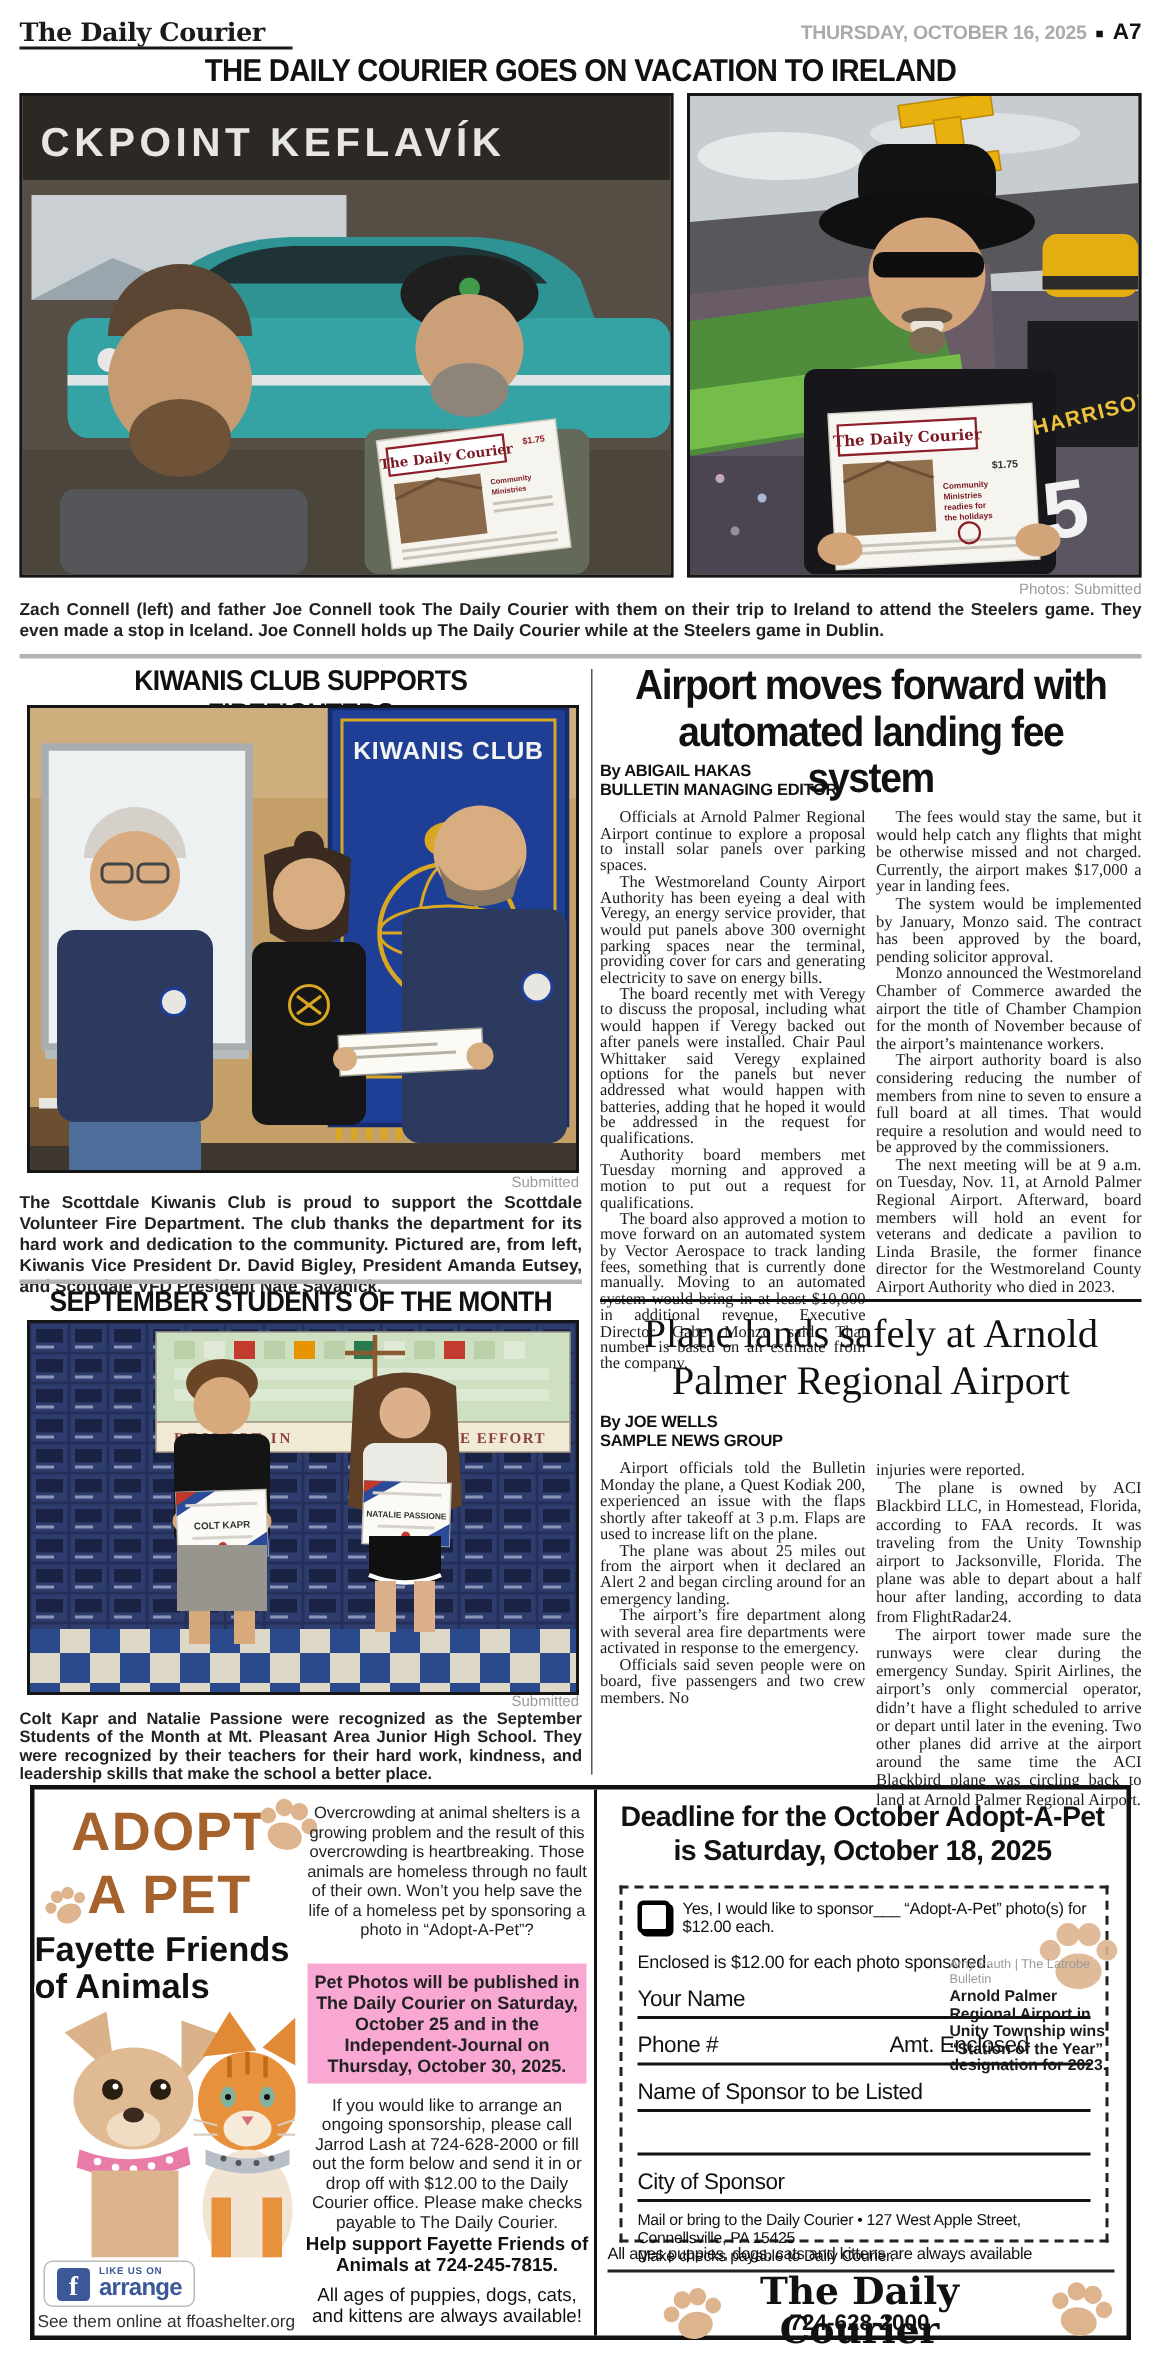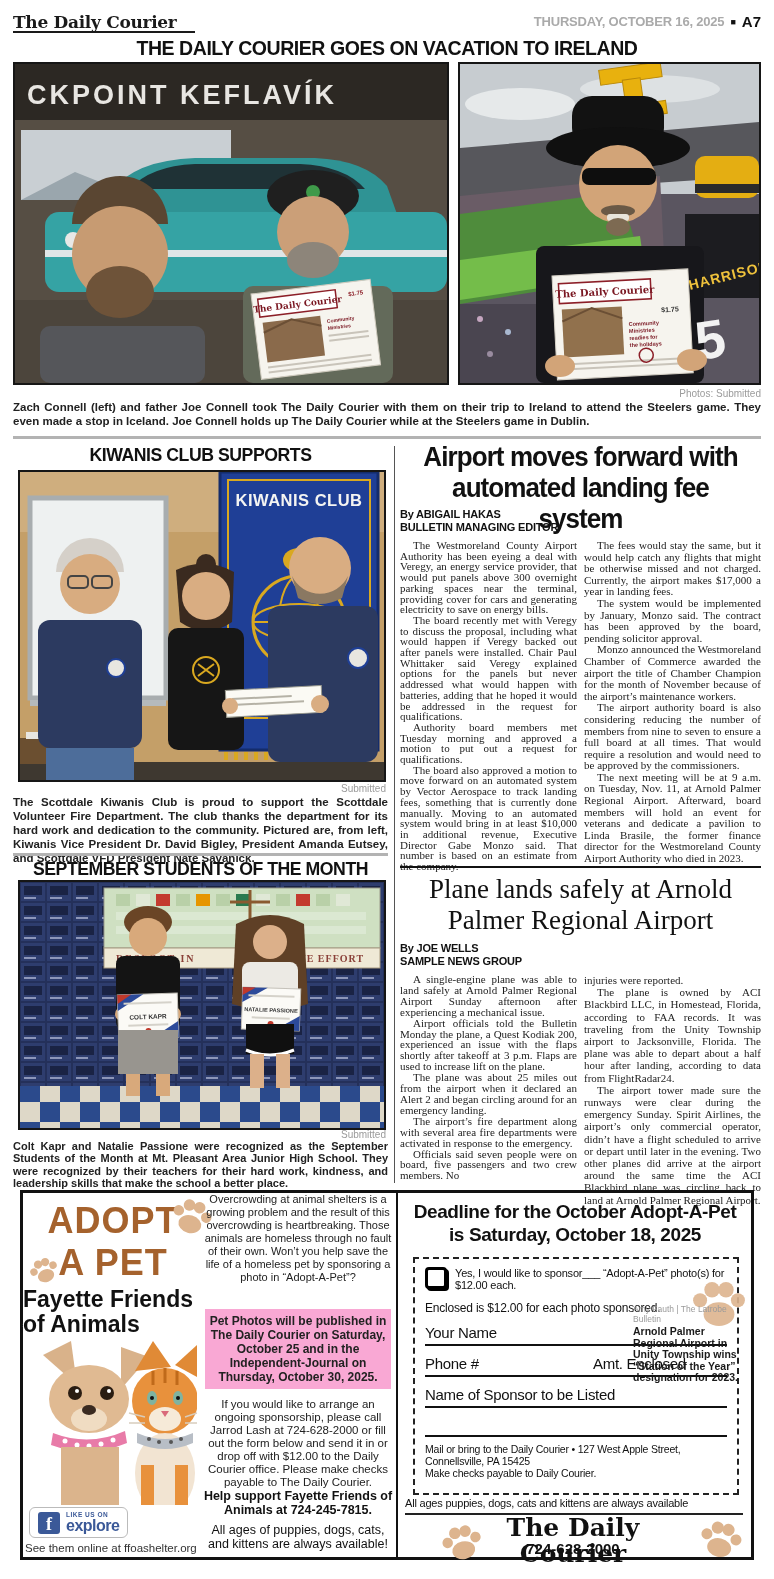--- a/index.html
+++ b/index.html
@@ -324,20 +324,21 @@
 
   <div class="abs sec-head big-head" style="left:400px;top:441px;width:361px;">
     <div>Airport moves forward with</div>
     <div>automated landing fee system</div>
   </div>
   <div class="abs byline" style="left:400px;top:508px;width:200px;">
     <div>By ABIGAIL HAKAS</div>
     <div>BULLETIN MANAGING EDITOR</div>
   </div>
   <div class="abs news a-c1" style="left:400px;top:540px;width:177px;">
+    <p>Officials at Arnold Palmer Regional Airport continue to explore a proposal to install solar panels over parking spaces.</p>
     <p>The Westmoreland County Airport Authority has been eyeing a deal with Veregy, an energy service provider, that would put panels above 300 overnight parking spaces near the terminal, providing cover for cars and generating electricity to save on energy bills.</p>
     <p>The board recently met with Veregy to discuss the proposal, including what would happen if Veregy backed out after panels were installed. Chair Paul Whittaker said Veregy explained options for the panels but never addressed what would happen with batteries, adding that he hoped it would be addressed in the request for qualifications.</p>
     <p>Authority board members met Tuesday morning and approved a motion to put out a request for qualifications.</p>
     <p>The board also approved a motion to move forward on an automated system by Vector Aerospace to track landing fees, something that is currently done manually. Moving to an automated system would bring in at least $10,000 in additional revenue, Executive Director Gabe Monzo said. That number is based on an estimate from the company.</p>
   </div>
   <div class="abs news a-c2" style="left:584px;top:540px;width:177px;">
     <p>The fees would stay the same, but it would help catch any flights that might be otherwise missed and not charged. Currently, the airport makes $17,000 a year in landing fees.</p>
     <p>The system would be implemented by January, Monzo said. The contract has been approved by the board, pending solicitor approval.</p>
     <p>Monzo announced the Westmoreland Chamber of Commerce awarded the airport the title of Chamber Champion for the month of November because of the airport’s maintenance workers.</p>
     <p>The airport authority board is also considering reducing the number of members from nine to seven to ensure a full board at all times. That would require a resolution and would need to be approved by the commissioners.</p>
@@ -347,21 +348,20 @@
   <div class="abs hr-dark" style="left:400px;top:866px;width:361px;"></div>
   <div class="abs serif-head" style="left:400px;top:874px;width:361px;">
     <div>Plane lands safely at Arnold</div>
     <div>Palmer Regional Airport</div>
   </div>
   <div class="abs byline" style="left:400px;top:942px;width:200px;">
     <div>By JOE WELLS</div>
     <div>SAMPLE NEWS GROUP</div>
   </div>
   <div class="abs news p-c1" style="left:400px;top:974px;width:177px;">
-    <p>A single-engine plane was able to land safely at Arnold Palmer Regional Airport Sunday afternoon after experiencing a mechanical issue.</p>
     <p>Airport officials told the Bulletin Monday the plane, a Quest Kodiak 200, experienced an issue with the flaps shortly after takeoff at 3 p.m. Flaps are used to increase lift on the plane.</p>
     <p>The plane was about 25 miles out from the airport when it declared an Alert 2 and began circling around for an emergency landing.</p>
     <p>The airport’s fire department along with several area fire departments were activated in response to the emergency.</p>
     <p>Officials said seven people were on board, five passengers and two crew members. No</p>
   </div>
   <div class="abs news p-c2" style="left:584px;top:974px;width:177px;">
     <p>injuries were reported.</p>
     <p>The plane is owned by ACI Blackbird LLC, in Homestead, Florida, according to FAA records. It was traveling from the Unity Township airport to Jacksonville, Florida. The plane was able to depart about a half hour after landing, according to data from FlightRadar24.</p>
     <p>The airport tower made sure the runways were clear during the emergency Sunday. Spirit Airlines, the airport’s only commercial operator, didn’t have a flight scheduled to arrive or depart until later in the evening. Two other planes did arrive at the airport around the same time the ACI Blackbird plane was circling back to land at Arnold Palmer Regional Airport.</p>
   </div>
@@ -432,26 +432,26 @@
           <circle cx="156" cy="104" r="2" fill="#555"></circle>
         <rect x="116" y="130" width="13" height="40" fill="#e8913c"></rect>
         <rect x="150" y="130" width="13" height="40" fill="#e8913c"></rect>
       </svg>
     </div>
 
     <div class="abs fb" style="left:6px;top:314px;">
       <span class="fb-f">f</span>
       <span>
         <span class="fb-tag">LIKE US ON</span>
-        <span class="fb-word">explore</span>
+        <span class="fb-word">arrange</span>
       </span>
     </div>
     <div class="abs online" style="left:2px;top:349px;width:186px;">See them online at ffoashelter.org</div>
 
-    <div class="abs ad-mid" style="left:180px;top:0;width:190px;">Overcrowding at animal shelters is a growing problem and the result of this overcrowding is heartbreaking. Those animals are homeless through no fault of their own. Won’t you help save the life of a homeless pet by sponsoring a photo in “Adopt-A-Pet”?</div>
+    <div class="abs ad-mid" style="left:180px;top:10px;width:190px;">Overcrowding at animal shelters is a growing problem and the result of this overcrowding is heartbreaking. Those animals are homeless through no fault of their own. Won’t you help save the life of a homeless pet by sponsoring a photo in “Adopt-A-Pet”?</div>
     <div class="abs notice" style="left:182px;top:116px;width:178px;">Pet Photos will be published in The Daily Courier on Saturday, October 25 and in the Independent-Journal on Thursday, October 30, 2025.</div>
     <div class="abs ad-mid" style="left:180px;top:205px;width:190px;font-size:11.5px;">If you would like to arrange an ongoing sponsorship, please call Jarrod Lash at 724-628-2000 or fill out the form below and send it in or drop off with $12.00 to the Daily Courier office. Please make checks payable to The Daily Courier.</div>
     <div class="abs helpline" style="left:180px;top:296px;width:190px;">Help support Fayette Friends of Animals at 724-245-7815.</div>
     <div class="abs agesline" style="left:180px;top:330px;width:190px;">All ages of puppies, dogs, cats, and kittens are always available!</div>
 
     <div class="abs" style="left:373px;top:0;width:2px;height:364px;background:#111;"></div>
 
     <div class="abs deadline" style="left:376px;top:8px;width:352px;">Deadline for the October Adopt-A-Pet</div>
     <div class="abs deadline" style="left:376px;top:31px;width:352px;">is Saturday, October 18, 2025</div>
 
@@ -461,20 +461,21 @@
         <span>Yes, I would like to sponsor___ “Adopt-A-Pet” photo(s) for $12.00 each.</span>
       </div>
       <div class="encl">Enclosed is $12.00 for each photo sponsored.</div>
       <div class="field">Your Name</div>
       <div class="field phone-row">
         <span>Phone #</span>
         <span class="amt">Amt. Enclosed</span>
       </div>
       <div class="field">Name of Sponsor to be Listed</div>
       <div class="field blank"></div>
+      <div class="field">City of Sponsor</div>
       <div class="mail">
         <div>Mail or bring to the Daily Courier • 127 West Apple Street, Connellsville, PA 15425</div>
         <div>Make checks payable to Daily Courier.</div>
       </div>
     </div>
 
     <div class="abs overlay" style="left:610px;top:112px;width:112px;">
       <svg class="paw" style="position:absolute;left:58px;top:-30px;" width="56" height="56" viewBox="0 0 40 40">
           <g fill="#ddb48e" opacity="0.9">
             <ellipse cx="20" cy="28" rx="11" ry="8.5"></ellipse>

